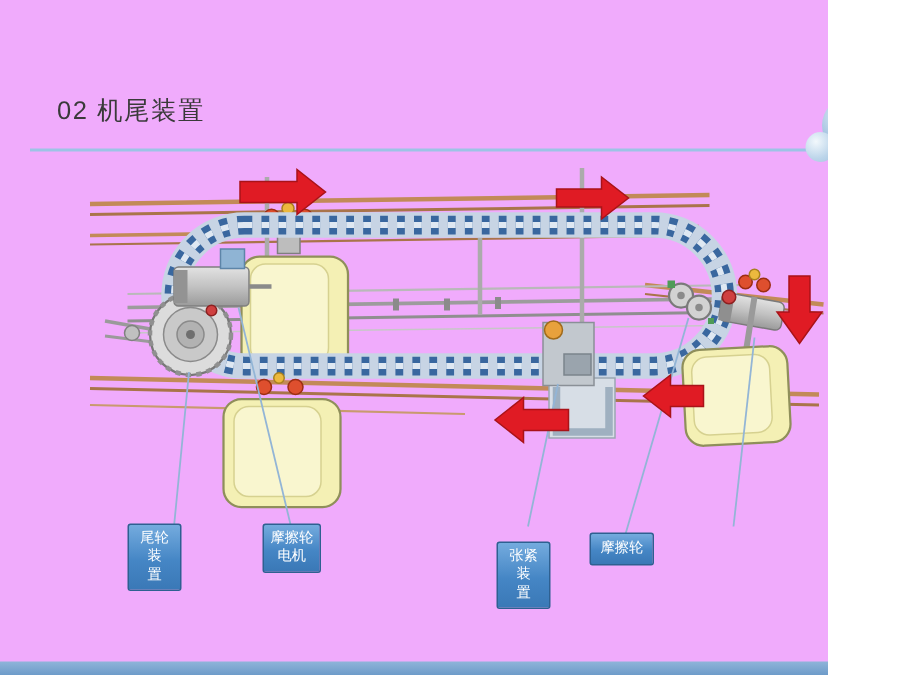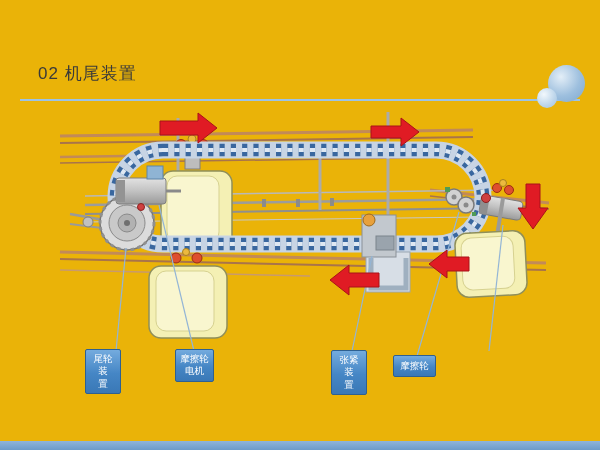--- a/index.html
+++ b/index.html
@@ -1,17 +1,17 @@
 <!DOCTYPE html>
 <html><head>
 <meta charset="utf-8">
 <style>
   html,body{margin:0;padding:0;background:#fff;}
   .slide{
-    position:relative;width:600px;height:450px;background:#eab308;
+    position:relative;width:552px;height:450px;background:#f0abfc;
     overflow:hidden;font-family:"Liberation Sans",sans-serif;
   }
   .slide-title{
     position:absolute;left:38px;top:62px;font-size:17px;color:#3a3a3a;
     letter-spacing:1px;font-weight:400;
   }
   .divider{
     position:absolute;left:20px;top:99px;width:560px;height:1.5px;
     background:#9cc3e5;
   }
@@ -26,21 +26,21 @@
   .diagram-svg{position:absolute;left:0;top:0;}
   .callout{
     position:absolute;
     background:linear-gradient(180deg,#74abde 0%, #4586c5 55%, #3a78b6 100%);
     color:#ffffff;font-size:9.5px;line-height:1.3;text-align:center;
     padding:3px 3px;border:1px solid #2e6091;border-radius:2px;
     white-space:pre-line;box-sizing:border-box;
   }
   .callout-1{left:85px;top:349px;width:36px;}
   .callout-2{left:175px;top:349px;width:39px;}
-  .callout-3{left:331px;top:350px;width:36px;}
+  .callout-3{left:331px;top:361px;width:36px;}
   .callout-4{left:393px;top:355px;width:43px;padding-top:4px;padding-bottom:4px;}
   .callout-5{left:455px;top:349px;width:58px;}
   .footer-bar{
     position:absolute;left:0;top:441px;width:600px;height:9px;
     background:linear-gradient(180deg,#8fb4d9 0%, #6d9bc9 100%);
   }
 </style>
 </head>
 <body>
 

